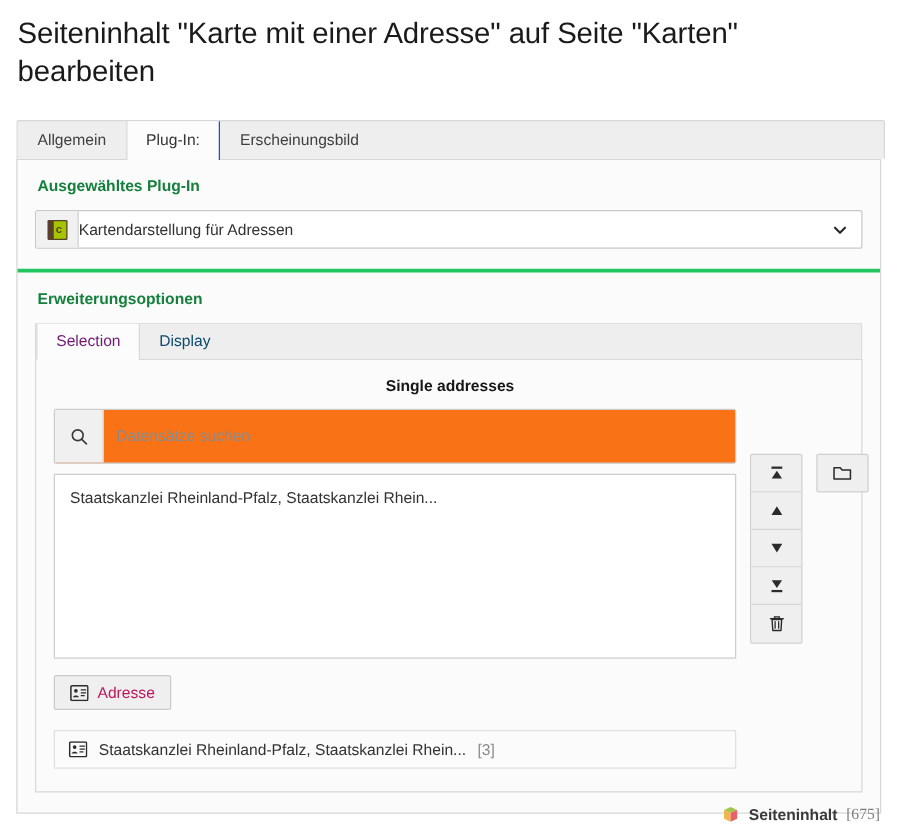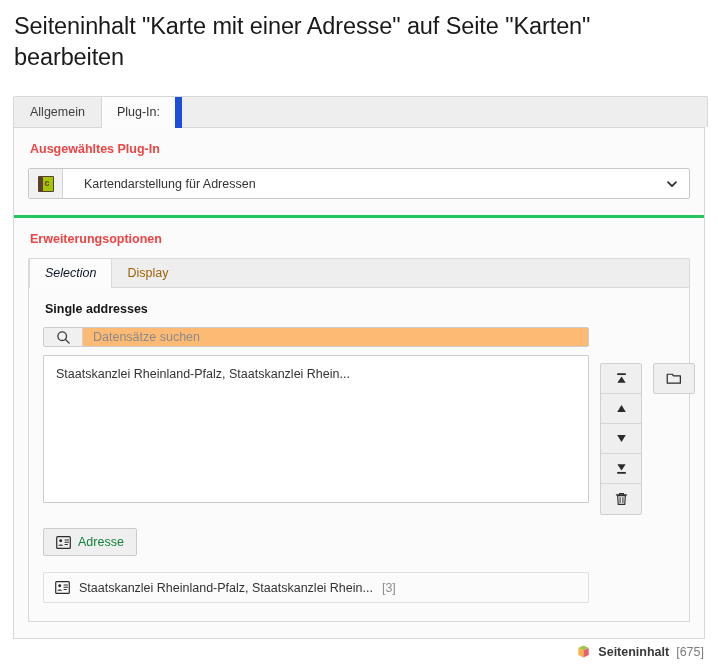--- a/index.html
+++ b/index.html
@@ -49,21 +49,21 @@
     line-height: 30px;
     box-sizing: border-box;
     cursor: pointer;
     white-space: nowrap;
     border-left: 1px solid transparent;
     border-right: 1px solid transparent;
   }
   .outer-tab.active {
     background: #fcfcfc;
     border-left: 1px solid #d7d7d7;
-    border-right: 7px solid #1d4ed8;
+    border-right: 1px solid #1d4ed8;
     color: #333;
     margin-bottom: -1px;
     height: 31px;
     line-height: 31px;
   }
 
   
   .outer-panel {
     margin: 0 13px;
     border: 1px solid #d7d7d7;
@@ -74,21 +74,21 @@
 
   .section {
     padding: 14px 14px 16px 14px;
   }
   .section + .section {
     border-top: 3px solid #22c55e;
   }
   .section-title {
     font-size: 12.5px;
     font-weight: bold;
-    color: #ef4444;
+    color: #15803d;
     margin: 0 0 12px 2px;
   }
 
   
   .plugin-select {
     display: flex;
     align-items: stretch;
     border: 1px solid #c8c8c8;
     background: #ffffff;
     height: 31px;
@@ -102,21 +102,21 @@
     border-right: 1px solid #d2d2d2;
     display: flex;
     align-items: center;
     justify-content: center;
     flex: 0 0 33px;
   }
   .plugin-label {
     flex: 1 1 auto;
     display: flex;
     align-items: center;
-    padding-left: 21px;
+    padding-left: 0;
     font-size: 12.5px;
     color: #333;
   }
   .plugin-caret {
     width: 34px;
     display: flex;
     align-items: center;
     justify-content: center;
     flex: 0 0 34px;
   }
@@ -128,67 +128,67 @@
     background: #eeeeee;
     border: 1px solid #d9d9d9;
     border-bottom: none;
     height: 29px;
     box-sizing: border-box;
     border-top-left-radius: 2px;
     border-top-right-radius: 2px;
   }
   .inner-tab {
     font-size: 12.5px;
-    color: #a16207;
+    color: #0c4a6e;
     padding: 0 15px;
     height: 28px;
     line-height: 28px;
     box-sizing: border-box;
     cursor: pointer;
     white-space: nowrap;
   }
   .inner-tab.active {
     background: #fcfcfc;
     border-left: 1px solid #d9d9d9;
     border-right: 1px solid #d9d9d9;
     height: 29px;
     line-height: 29px;
     margin-bottom: -1px;
-    color: #0f172a;
-    font-style: italic;
+    color: #701a75;
   }
   .inner-panel {
     border: 1px solid #d9d9d9;
     background: #fbfbfb;
     padding: 14px 14px 18px 14px;
     box-sizing: border-box;
   }
   .field-label {
     font-size: 12.5px;
     font-weight: bold;
     color: #161616;
     margin: 0 0 11px 2px;
+    text-align: center;
   }
 
   
   .selector-row {
     display: flex;
     align-items: flex-start;
   }
   .selector-left {
     flex: 0 0 546px;
     width: 546px;
   }
 
   .search-bar {
     display: flex;
-    height: 20px;
+    height: 44px;
     border: 1px solid #cdcdcd;
     box-sizing: border-box;
-    background: #fdba74;
+    background: #f97316;
     border-radius: 2px;
   }
   .search-icon-cell {
     width: 38px;
     flex: 0 0 38px;
     background: #f0f0f0;
     border-right: 1px solid #d4d4d4;
     display: flex;
     align-items: center;
     justify-content: center;
@@ -279,21 +279,21 @@
     margin-top: 13px;
     display: inline-flex;
     align-items: center;
     gap: 7px;
     height: 28px;
     padding: 0 12px;
     border: 1px solid #cbcbcb;
     border-radius: 2px;
     background: #efefef;
     font-size: 12.5px;
-    color: #15803d;
+    color: #be185d;
     cursor: pointer;
     box-sizing: border-box;
   }
   .record-row {
     margin-top: 16px;
     width: 546px;
     box-sizing: border-box;
     height: 31px;
     border: 1px solid #e0e0e0;
     background: #fbfbfb;
@@ -312,21 +312,21 @@
   .statusbar {
     position: absolute;
     right: 14px;
     bottom: 13px;
     display: flex;
     align-items: center;
     gap: 7px;
     font-size: 12.5px;
   }
   .status-name { font-weight: bold; color: #3a3a3a; }
-  .status-uid { color: #7d7d7d; }
+  .status-uid { color: #7d7d7d; font-family: Liberation Serif, serif; }
 
   
   .ico { display: block; }
   .plugin-glyph {
     width: 16px; height: 16px;
     position: relative;
   }
   .plugin-glyph .book {
     position: absolute; inset: 0;
     background: #59402c;
@@ -351,20 +351,21 @@
   }
 </style>
 </head>
 <body>
 
 <h1 class="page-heading">Seiteninhalt "Karte mit einer Adresse" auf Seite "Karten" bearbeiten</h1>
 
 <div class="outer-tabs">
   <div class="outer-tab">Allgemein</div>
   <div class="outer-tab active">Plug-In:</div>
+  <div class="outer-tab">Erscheinungsbild</div>
 </div>
 
 <div class="outer-panel">
 
   <div class="section">
     <div class="section-title">Ausgewähltes Plug-In</div>
 
     <div class="plugin-select">
       <div class="plugin-icon-cell">
         <span class="plugin-glyph">

